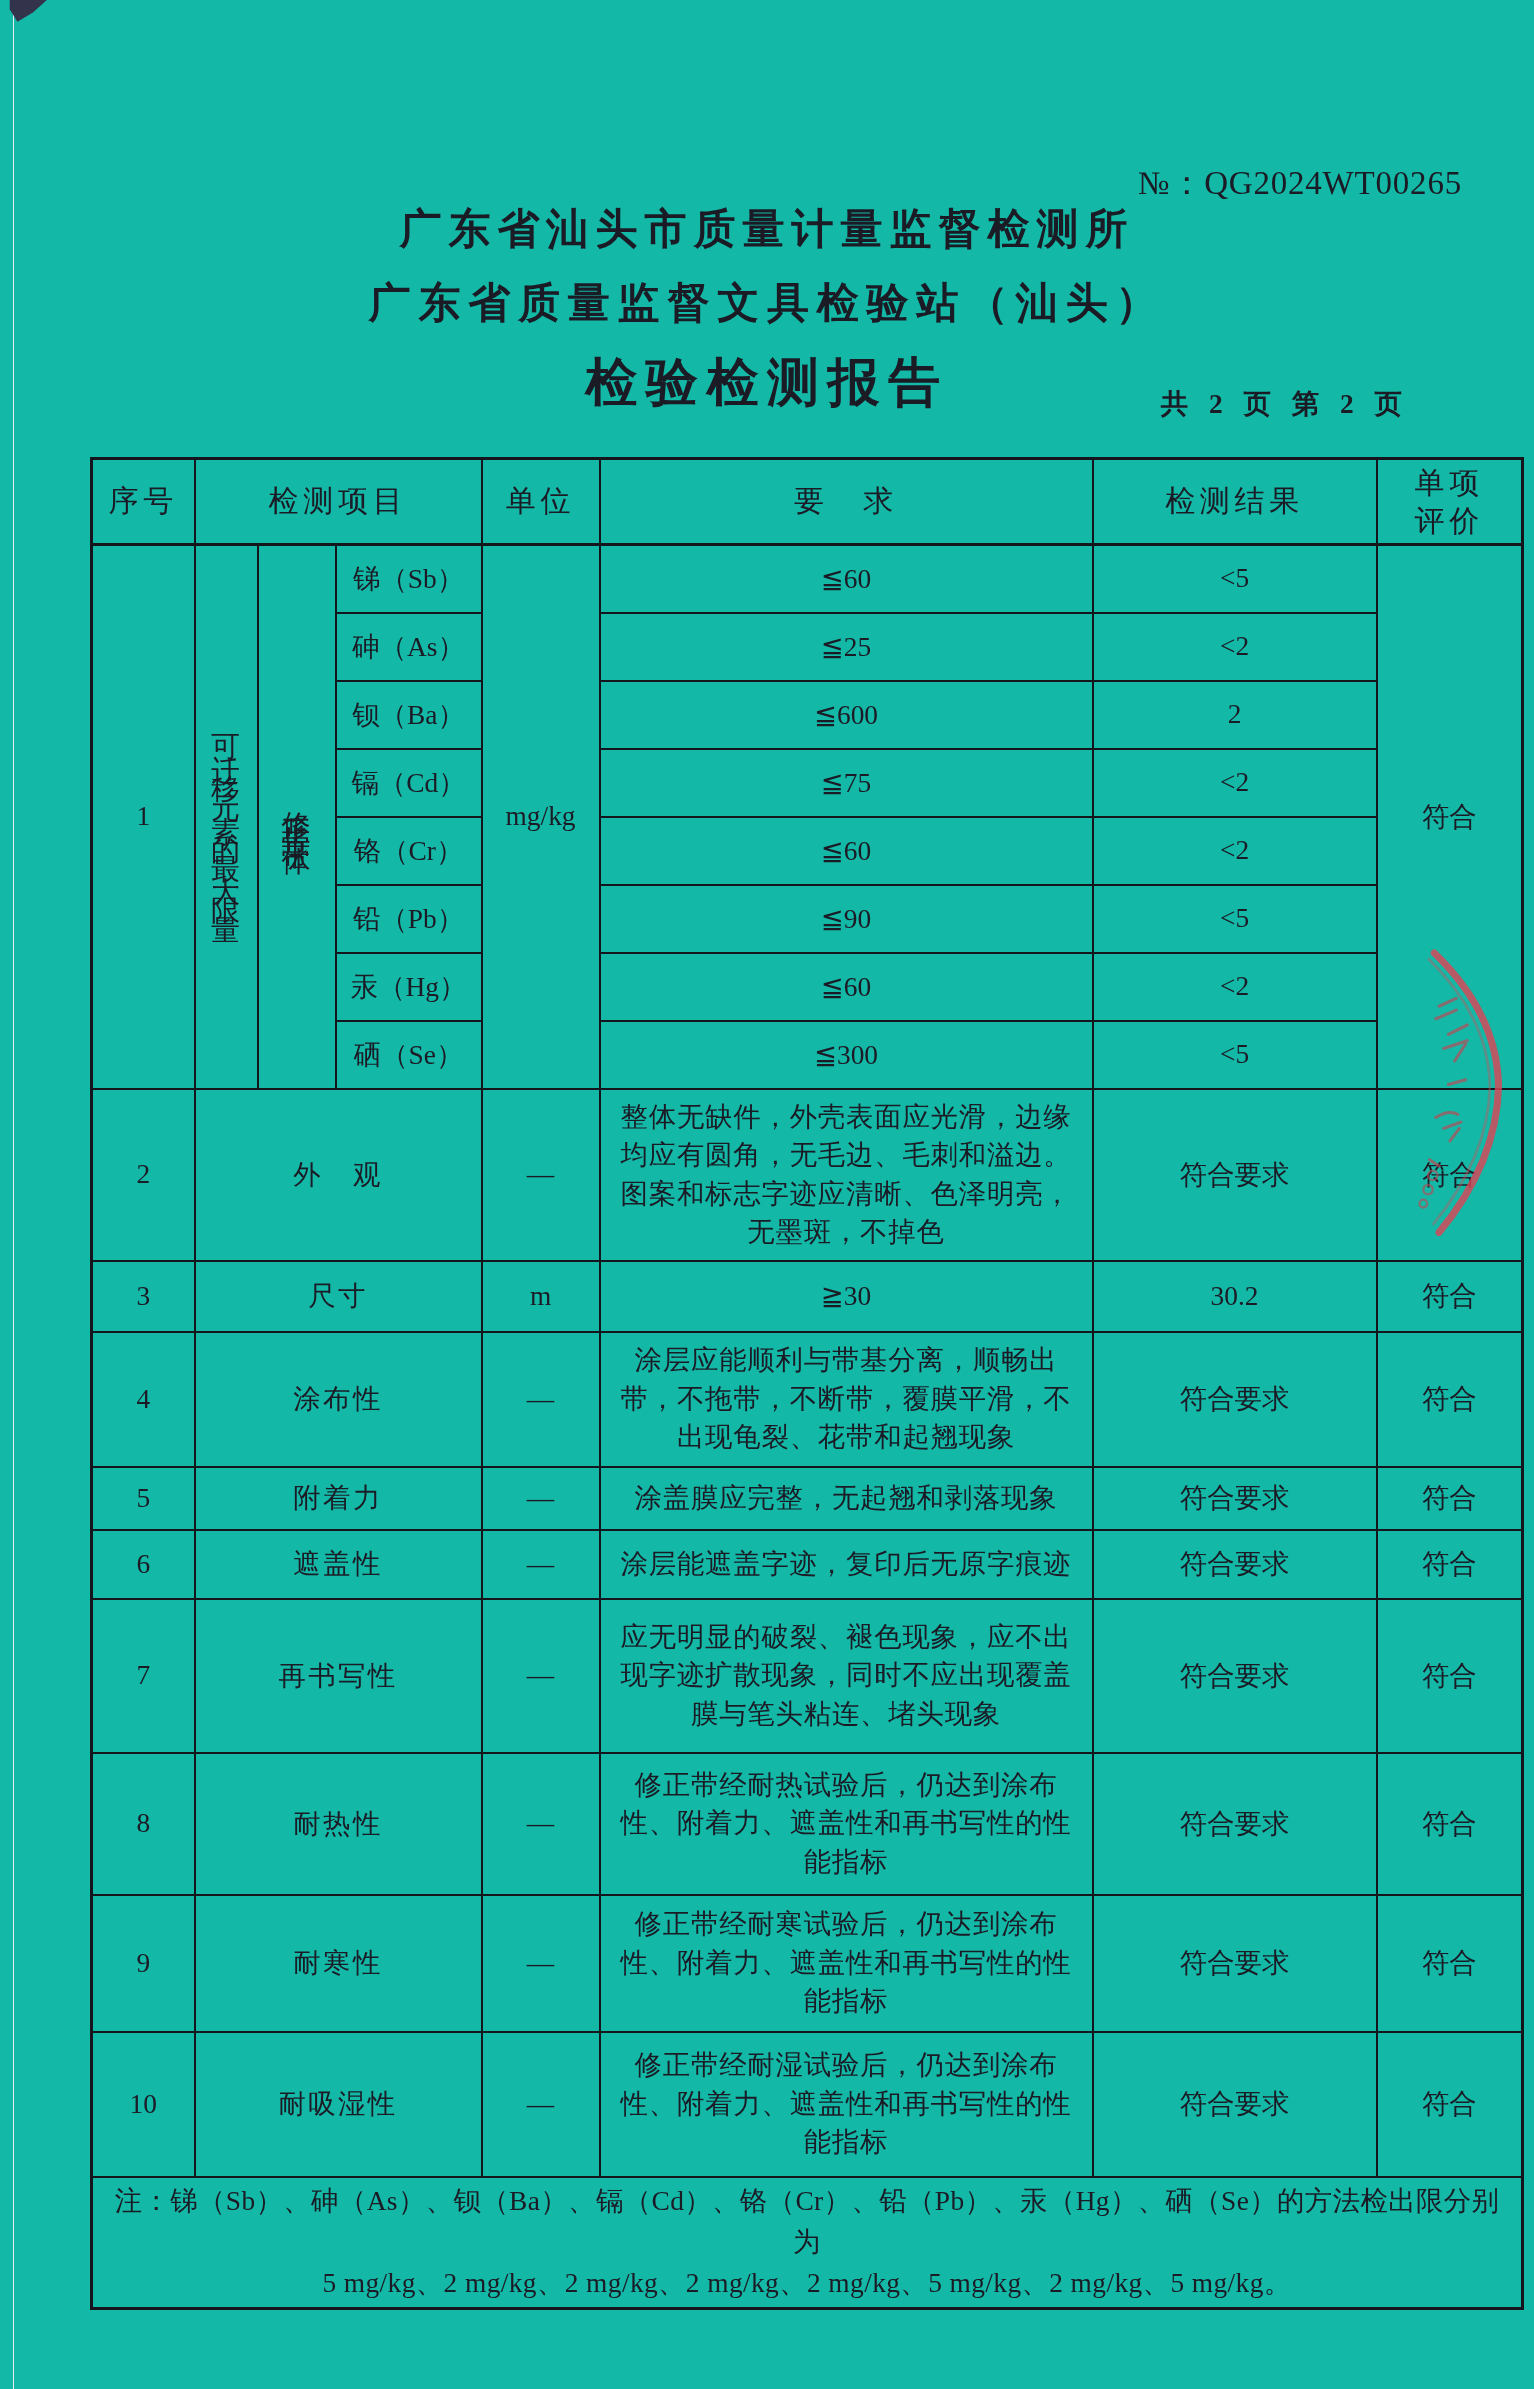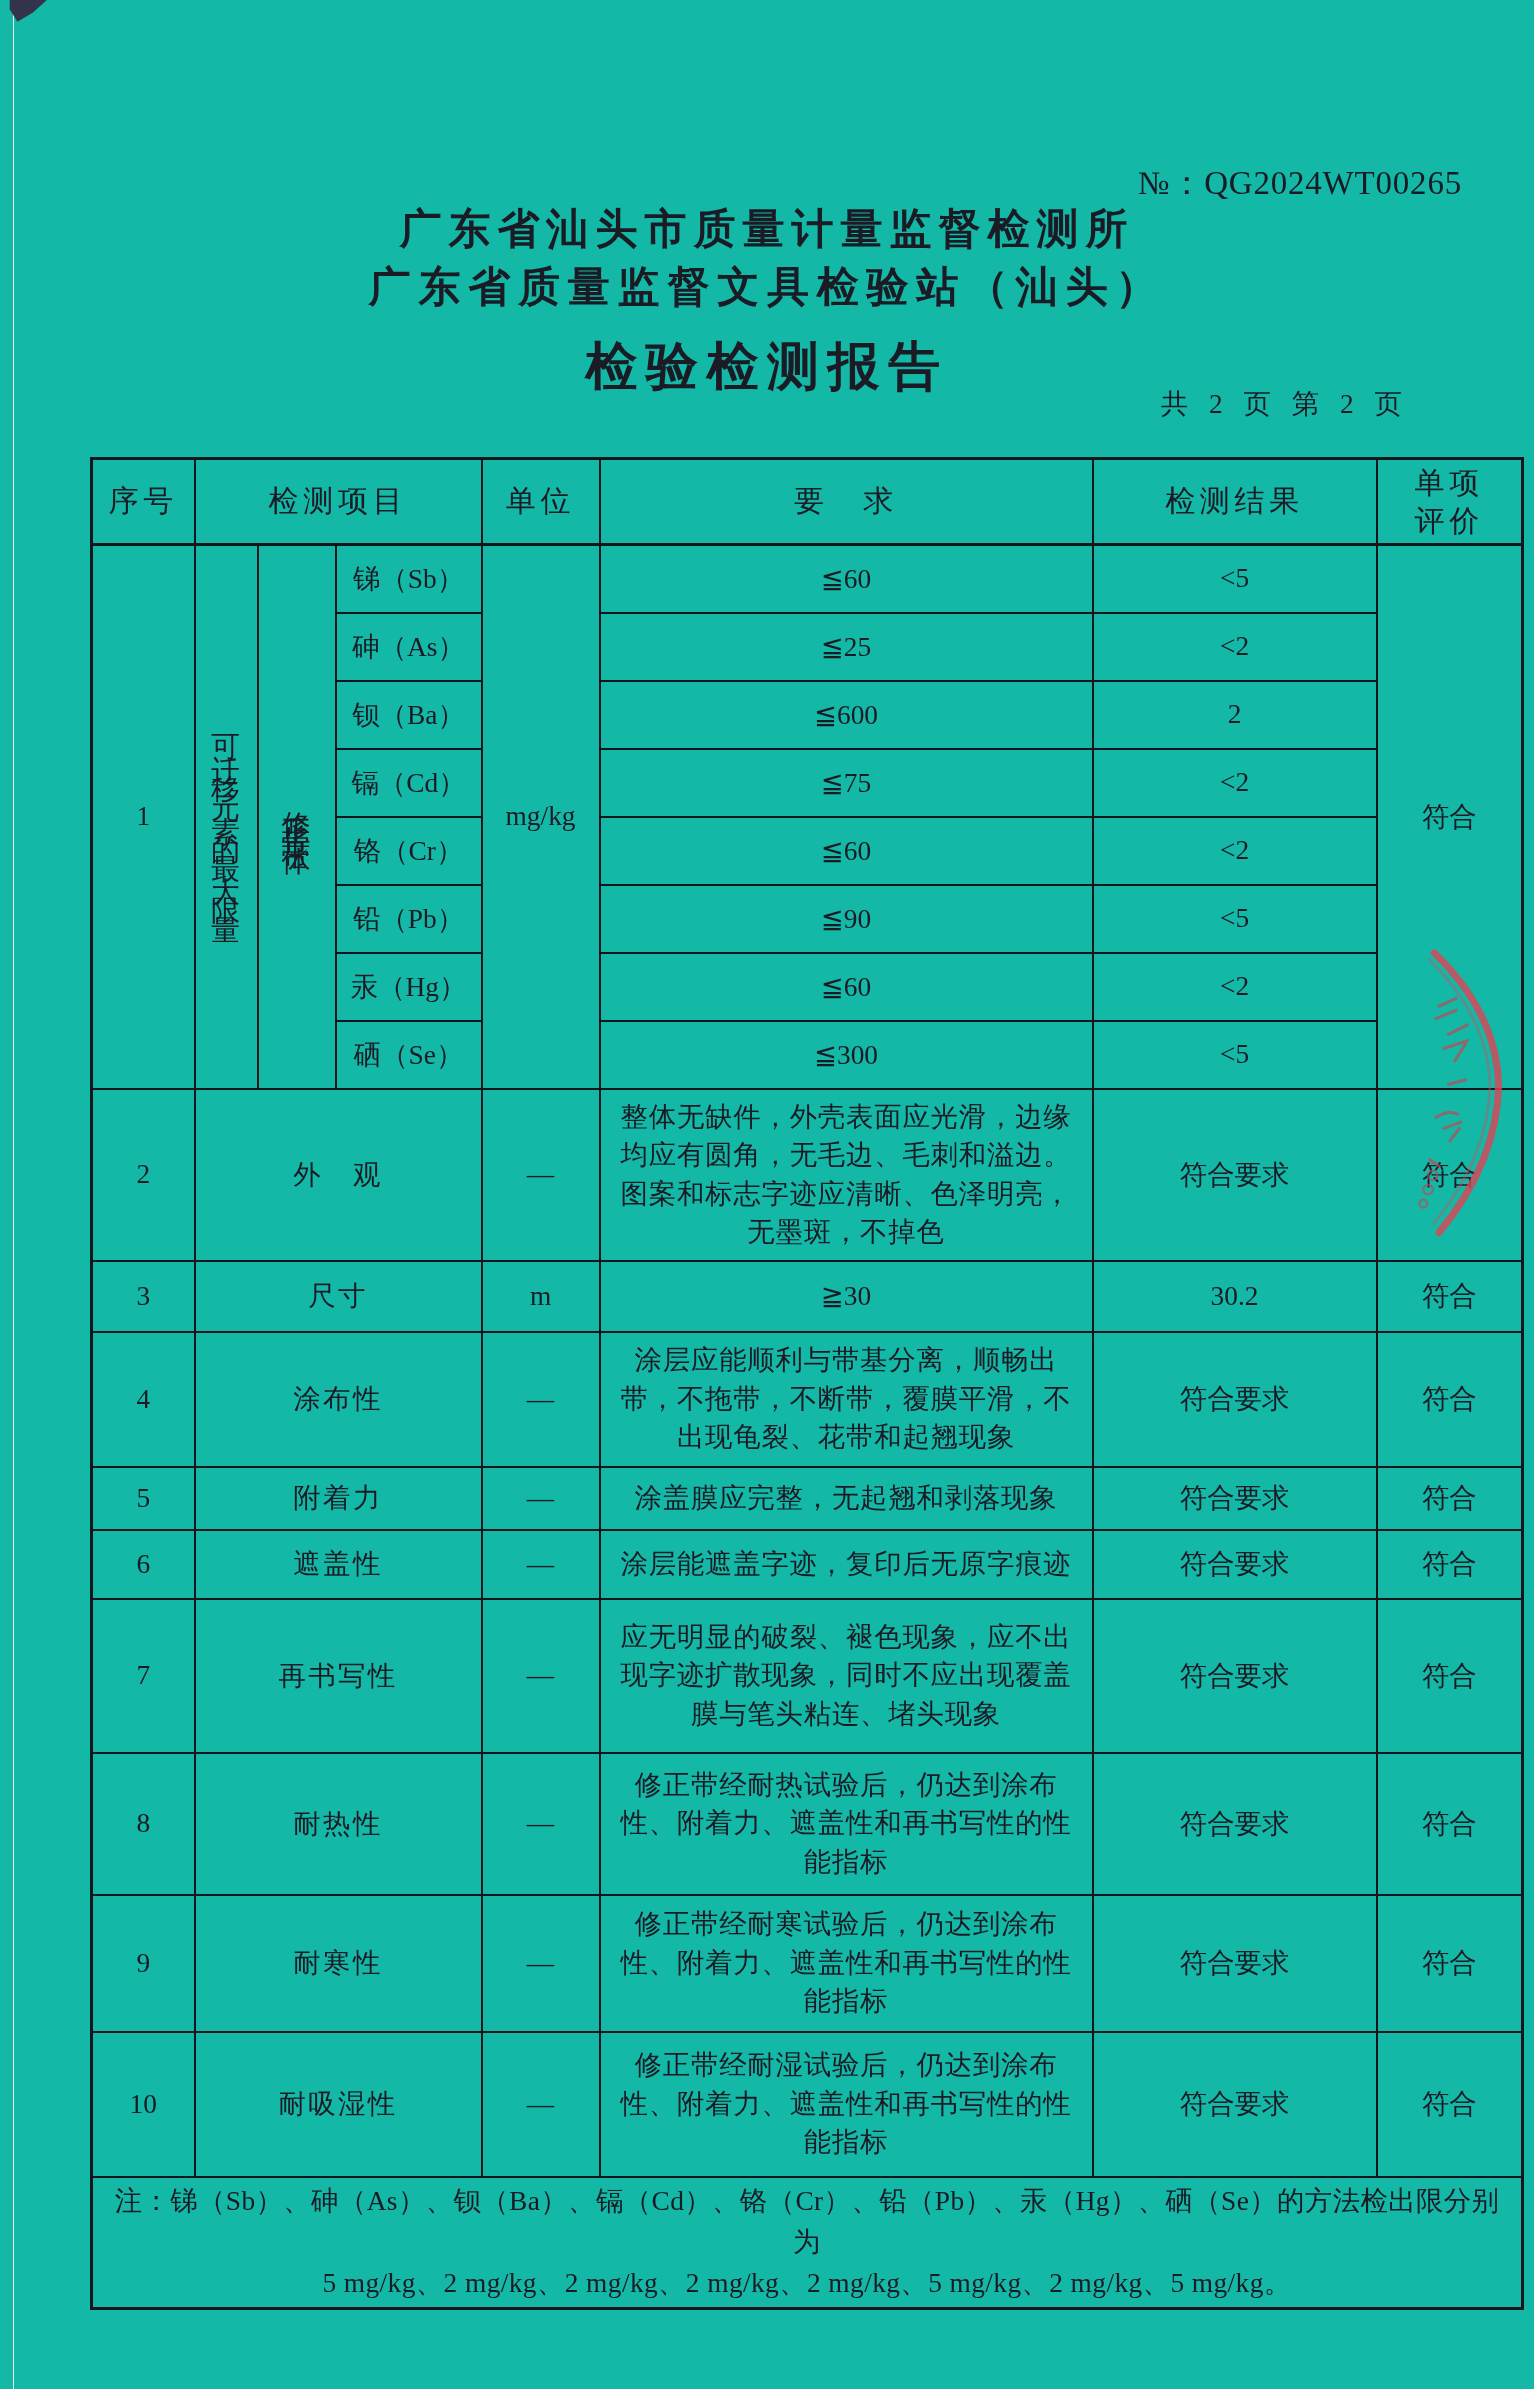--- a/index.html
+++ b/index.html
@@ -12,25 +12,25 @@
     overflow:hidden;
   }
   .scan-edge{position:absolute;left:12.5px;top:0;width:1.6px;height:100%;background:#ececf0;}
   .corner-mark{position:absolute;left:0;top:0;}
   .report-no{
     position:absolute;top:161px;right:72px;
     font-size:33px;letter-spacing:0.8px;
   }
   .titles{position:absolute;left:0;top:201px;width:1534px;text-align:center;font-weight:700;}
   .title-1{font-size:42px;letter-spacing:7px;}
-  .title-2{font-size:42px;letter-spacing:7.8px;margin-top:2px;}
+  .title-2{font-size:42px;letter-spacing:7.8px;margin-top:18px;}
   .title-3{font-size:52px;letter-spacing:8.6px;margin-top:17px;}
   .page-indicator{
     position:absolute;top:386px;right:125px;
-    font-size:27.4px;letter-spacing:7px;font-weight:400;
+    font-size:27.4px;letter-spacing:7px;font-weight:700;
   }
   table.report{
     position:absolute;left:90px;top:457px;
     width:1431px;
     border-collapse:collapse;table-layout:fixed;
     border:3.9px solid #15151e;
   }
   table.report td{
     border:2.4px solid #15151e;
     text-align:center;vertical-align:middle;

